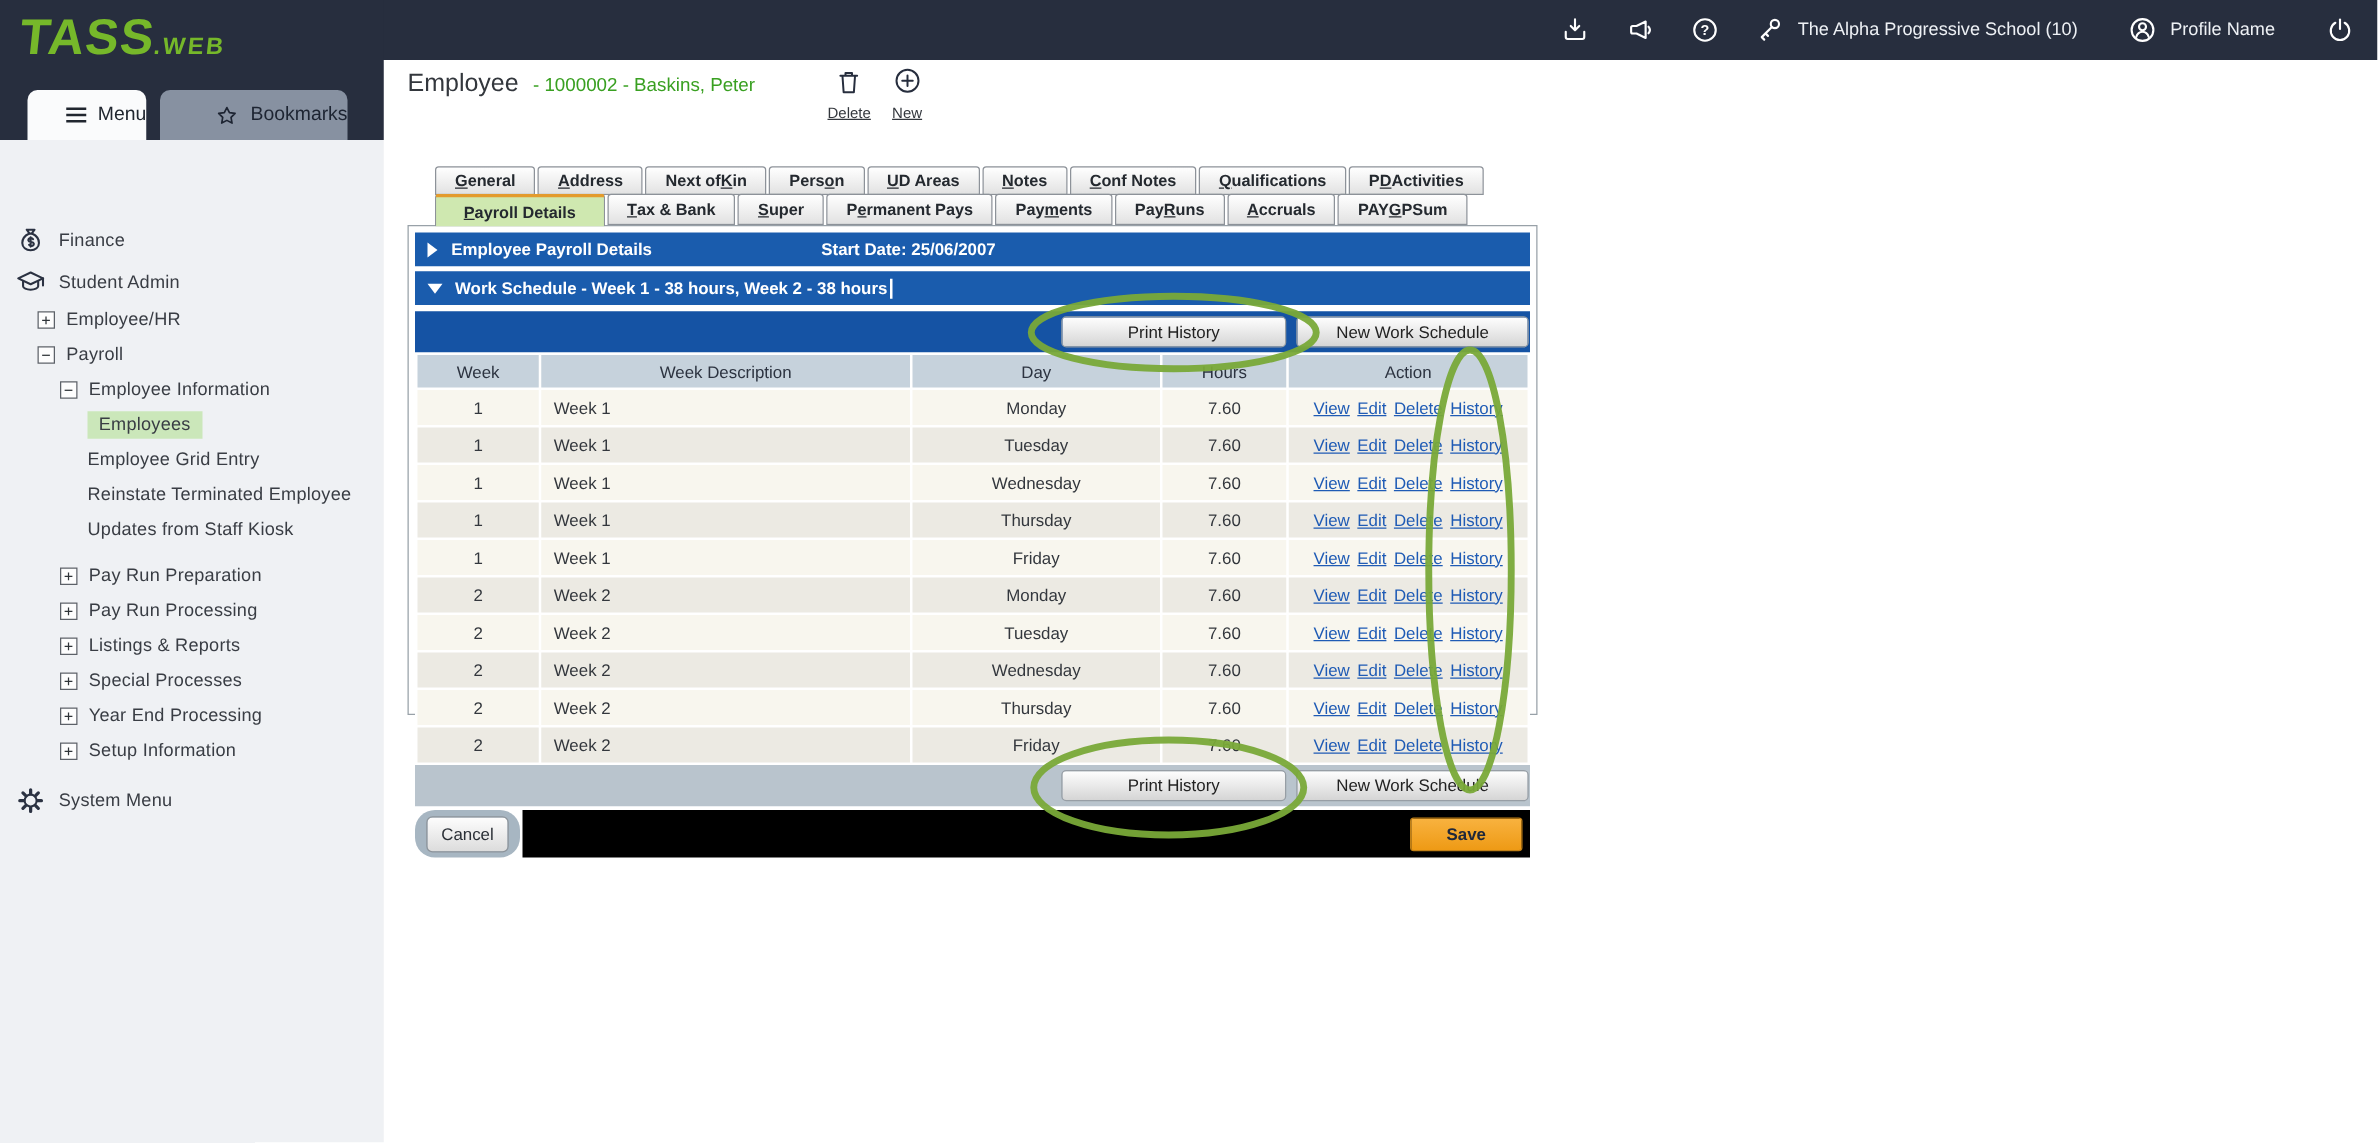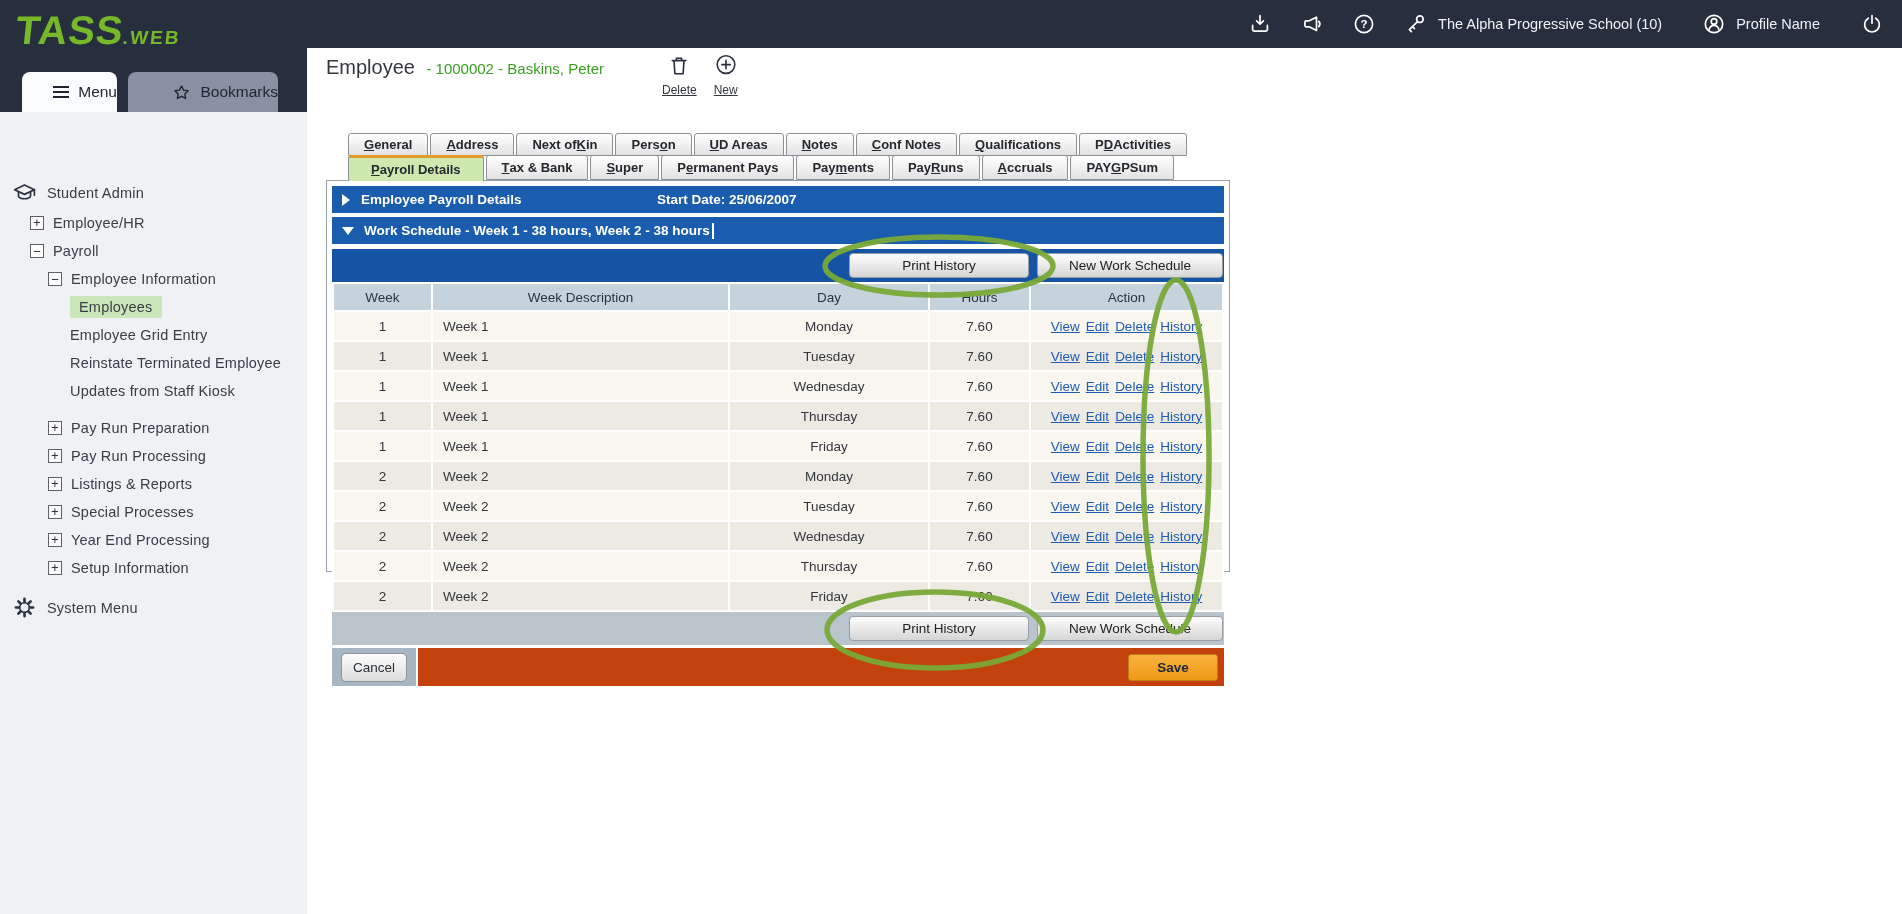--- a/index.html
+++ b/index.html
@@ -90,24 +90,24 @@
   .wtable { width: 100%; border-collapse: separate; border-spacing: 2px; table-layout: fixed; background: #fff; }
   .wtable th { background: #c6d2dc; height: 26px; font-weight: 400; color: #2c3340; font-size: 13.5px; }
   .wtable td { height: 28px; font-size: 13.5px; color: #33373d; text-align: center; }
   .wtable td.desc { text-align: left; padding-left: 10px; }
   .wtable tr.odd td { background: #f8f6ee; }
   .wtable tr.even td { background: #eceae3; }
   .action-cell a { color: #1f5bb5; text-decoration: underline; margin: 0 3px; cursor: pointer; }
 
   
   .pfooter { margin-top: 3px; height: 38px; display: flex; gap: 2px; }
-  .pfooter-left { width: 84px; background: #a7b6c2; display: flex; align-items: center; justify-content: center; }
+  .pfooter-left { width: 84px; background: #a7b6c2; display: flex; align-items: center; justify-content: center; border-radius: 16px; }
   .cancel-btn { width: 66px; height: 29px; background: linear-gradient(#fdfdfd, #dcdcdc); border: 1px solid #8d949b;
     border-radius: 5px; font-size: 13.5px; color: #2a2f36; cursor: pointer; font-family: "Liberation Sans", sans-serif; }
-  .pfooter-main { flex: 1; background: #c2410c; display: flex; align-items: center; justify-content: flex-end; padding-right: 6px; }
+  .pfooter-main { flex: 1; background: #000000; display: flex; align-items: center; justify-content: flex-end; padding-right: 6px; }
   .save-btn { width: 90px; height: 27px; background: linear-gradient(#f8b23f, #ee9a15); border: 1px solid #c07f15;
     border-radius: 3px; font-size: 13.5px; font-weight: bold; color: #20283a; cursor: pointer;
     font-family: "Liberation Sans", sans-serif; }
 
   
   .annotations { position: absolute; left: 0; top: 0; width: 1902px; height: 914px; z-index: 40; pointer-events: none; }
 </style>
 </head>
 <body>
 
@@ -176,20 +176,28 @@
       <svg viewBox="0 0 24 24" style="stroke:#1d2432;">
           <path d="M12 3.8l2.6 5.2 5.7.8-4.1 4 1 5.7-5.2-2.7-5.2 2.7 1-5.7-4.1-4 5.7-.8z"></path>
         </svg>
     </span>
     <span>Bookmarks</span>
   </button>
 </div>
 
 <div class="sidebar">
   <div class="tree" id="tree">
+      <div class="tree-item root" style="padding-left: 12px;">
+        <span class="tree-icon"><svg viewBox="0 0 24 24">
+            <path d="M9 3.6h6l-2.2 3h-1.6z"></path>
+            <path d="M10.7 6.7C7.6 8.1 5.6 10.8 5.6 13.8c0 3.4 2.9 5.6 6.4 5.6s6.4-2.2 6.4-5.6c0-3-2-5.7-5.1-7.1"></path>
+            <path d="M13.9 10.9c-.4-.7-1.3-1.1-2.2-.9-1 .2-1.6 1-1.4 1.9.4 1.6 3.7.7 4.1 2.3.2.9-.4 1.7-1.4 1.9-.9.2-1.8-.2-2.2-.9M12 9.4v7.2"></path>
+          </svg></span>
+        <span class="tree-label">Finance</span>
+      </div>
       <div class="tree-item root" style="padding-left: 12px;">
         <span class="tree-icon"><svg viewBox="0 0 24 24">
             <path d="M2.5 9.3 12 4.8l9.5 4.5L12 13.8z"></path>
             <path d="M6.2 11.6v3.8c0 1.3 2.6 2.6 5.8 2.6s5.8-1.3 5.8-2.6v-3.8"></path>
             <path d="M21.5 9.3v5.4"></path>
           </svg></span>
         <span class="tree-label">Student Admin</span>
       </div>
       <div class="tree-item" style="padding-left: 30px;">
         <span class="expander">+</span>

